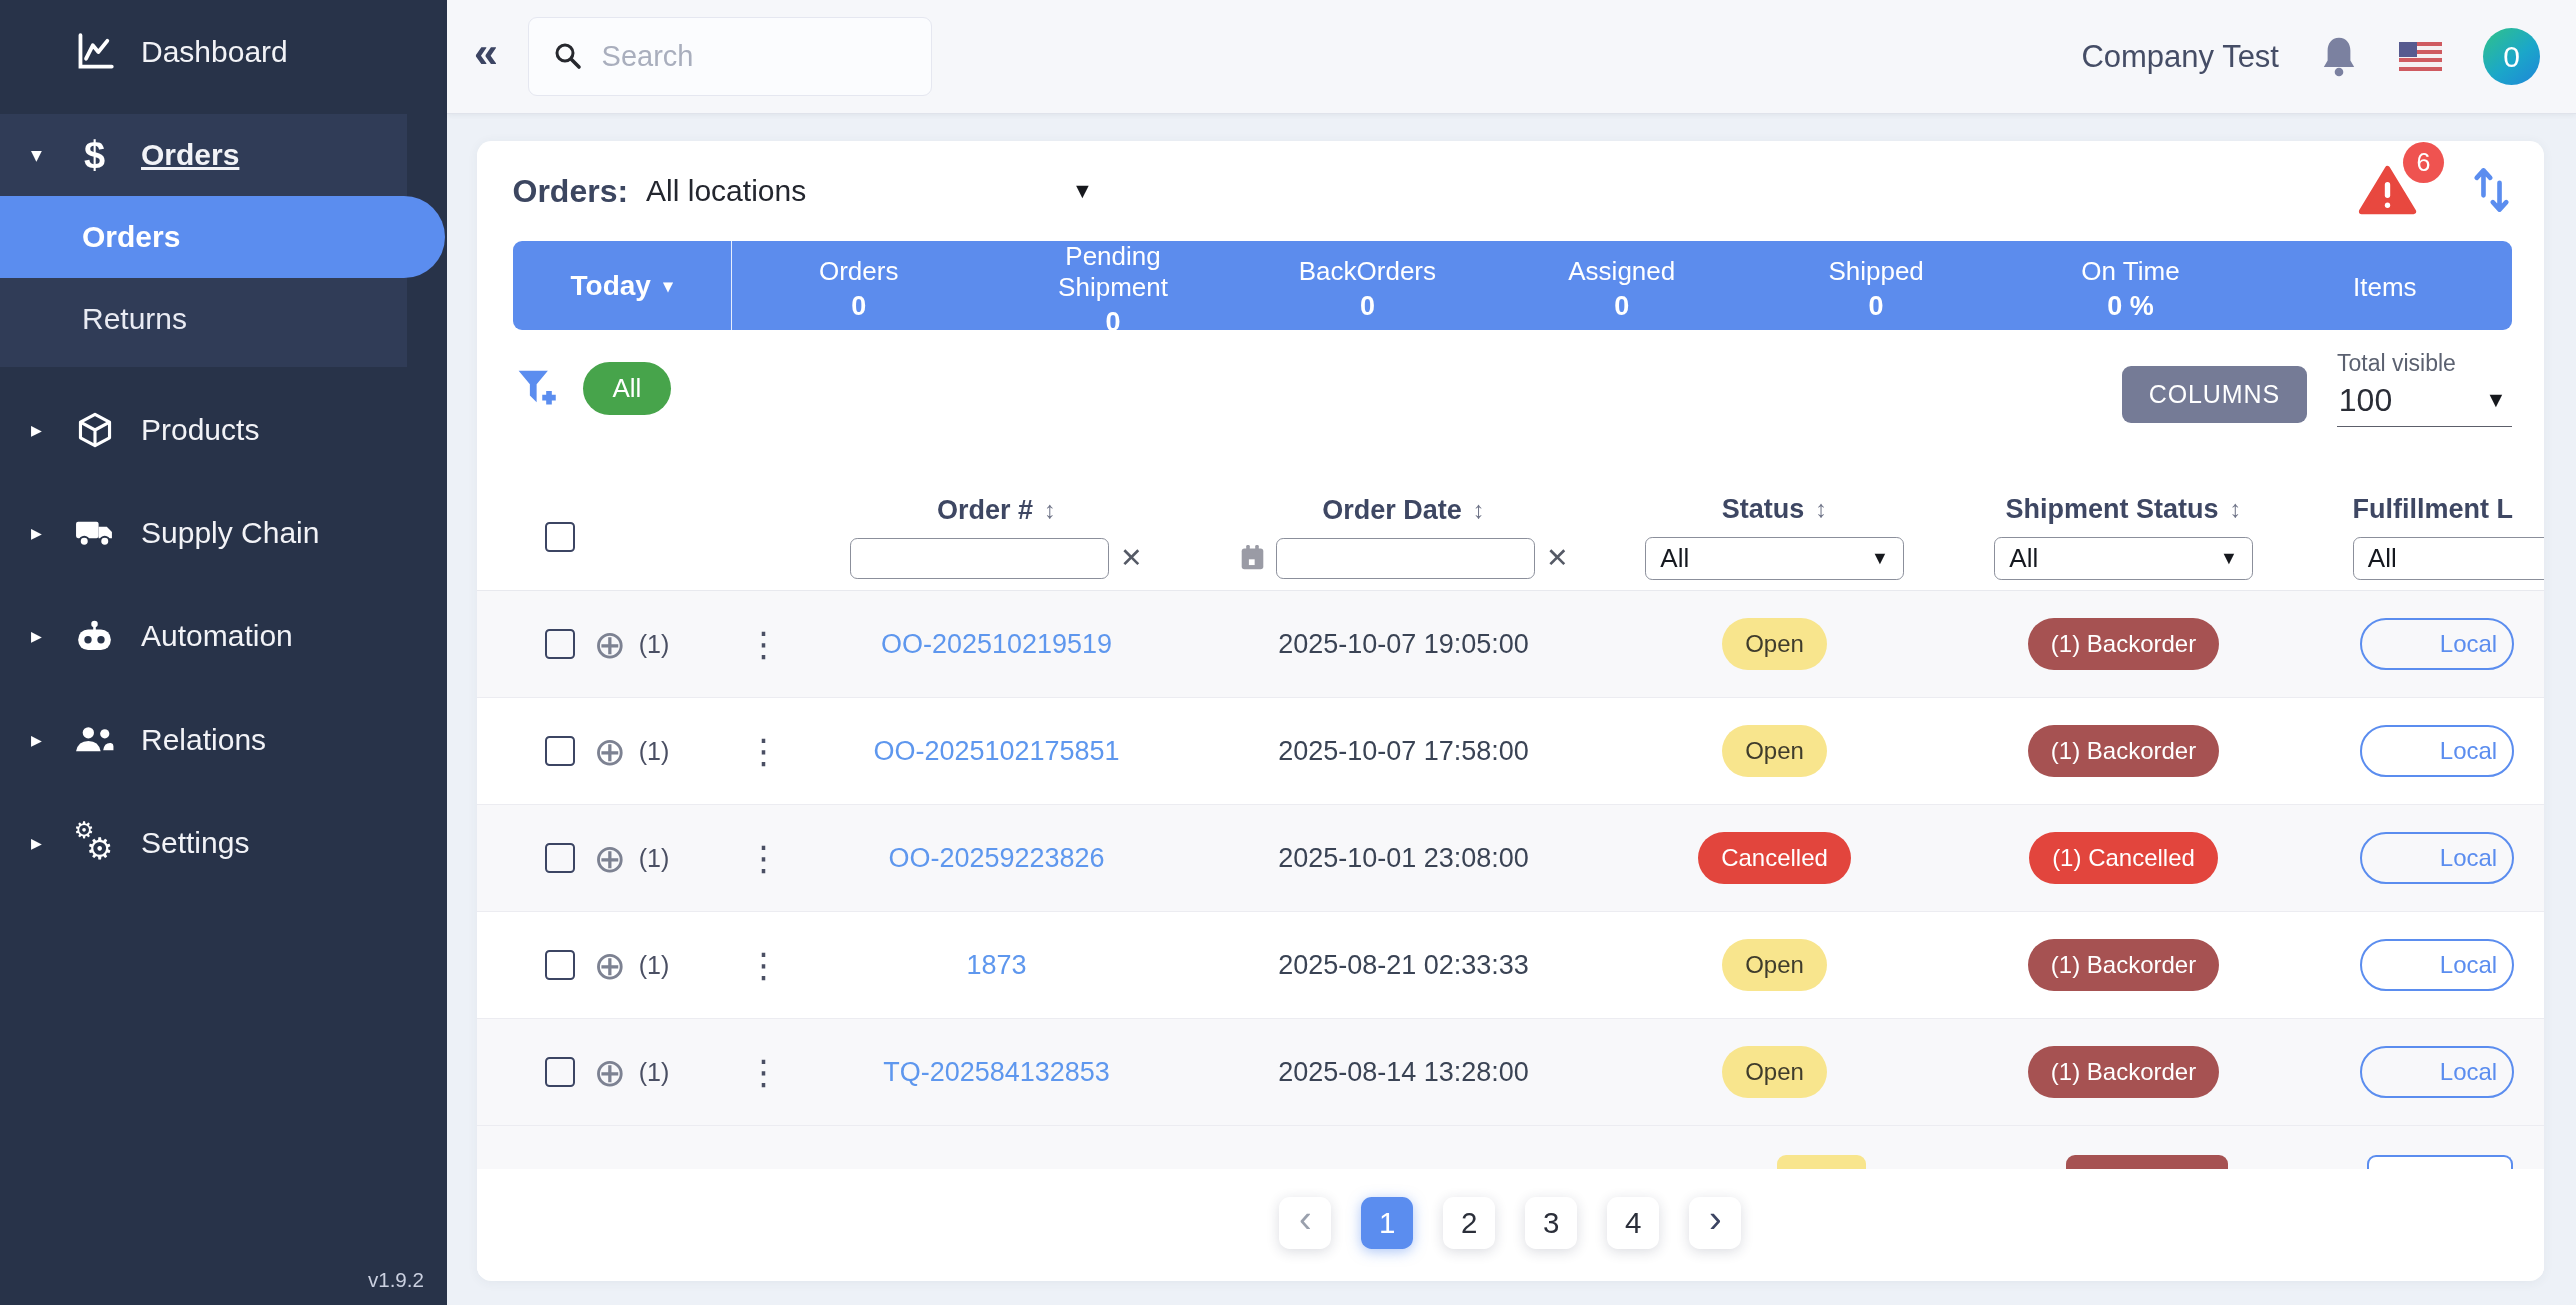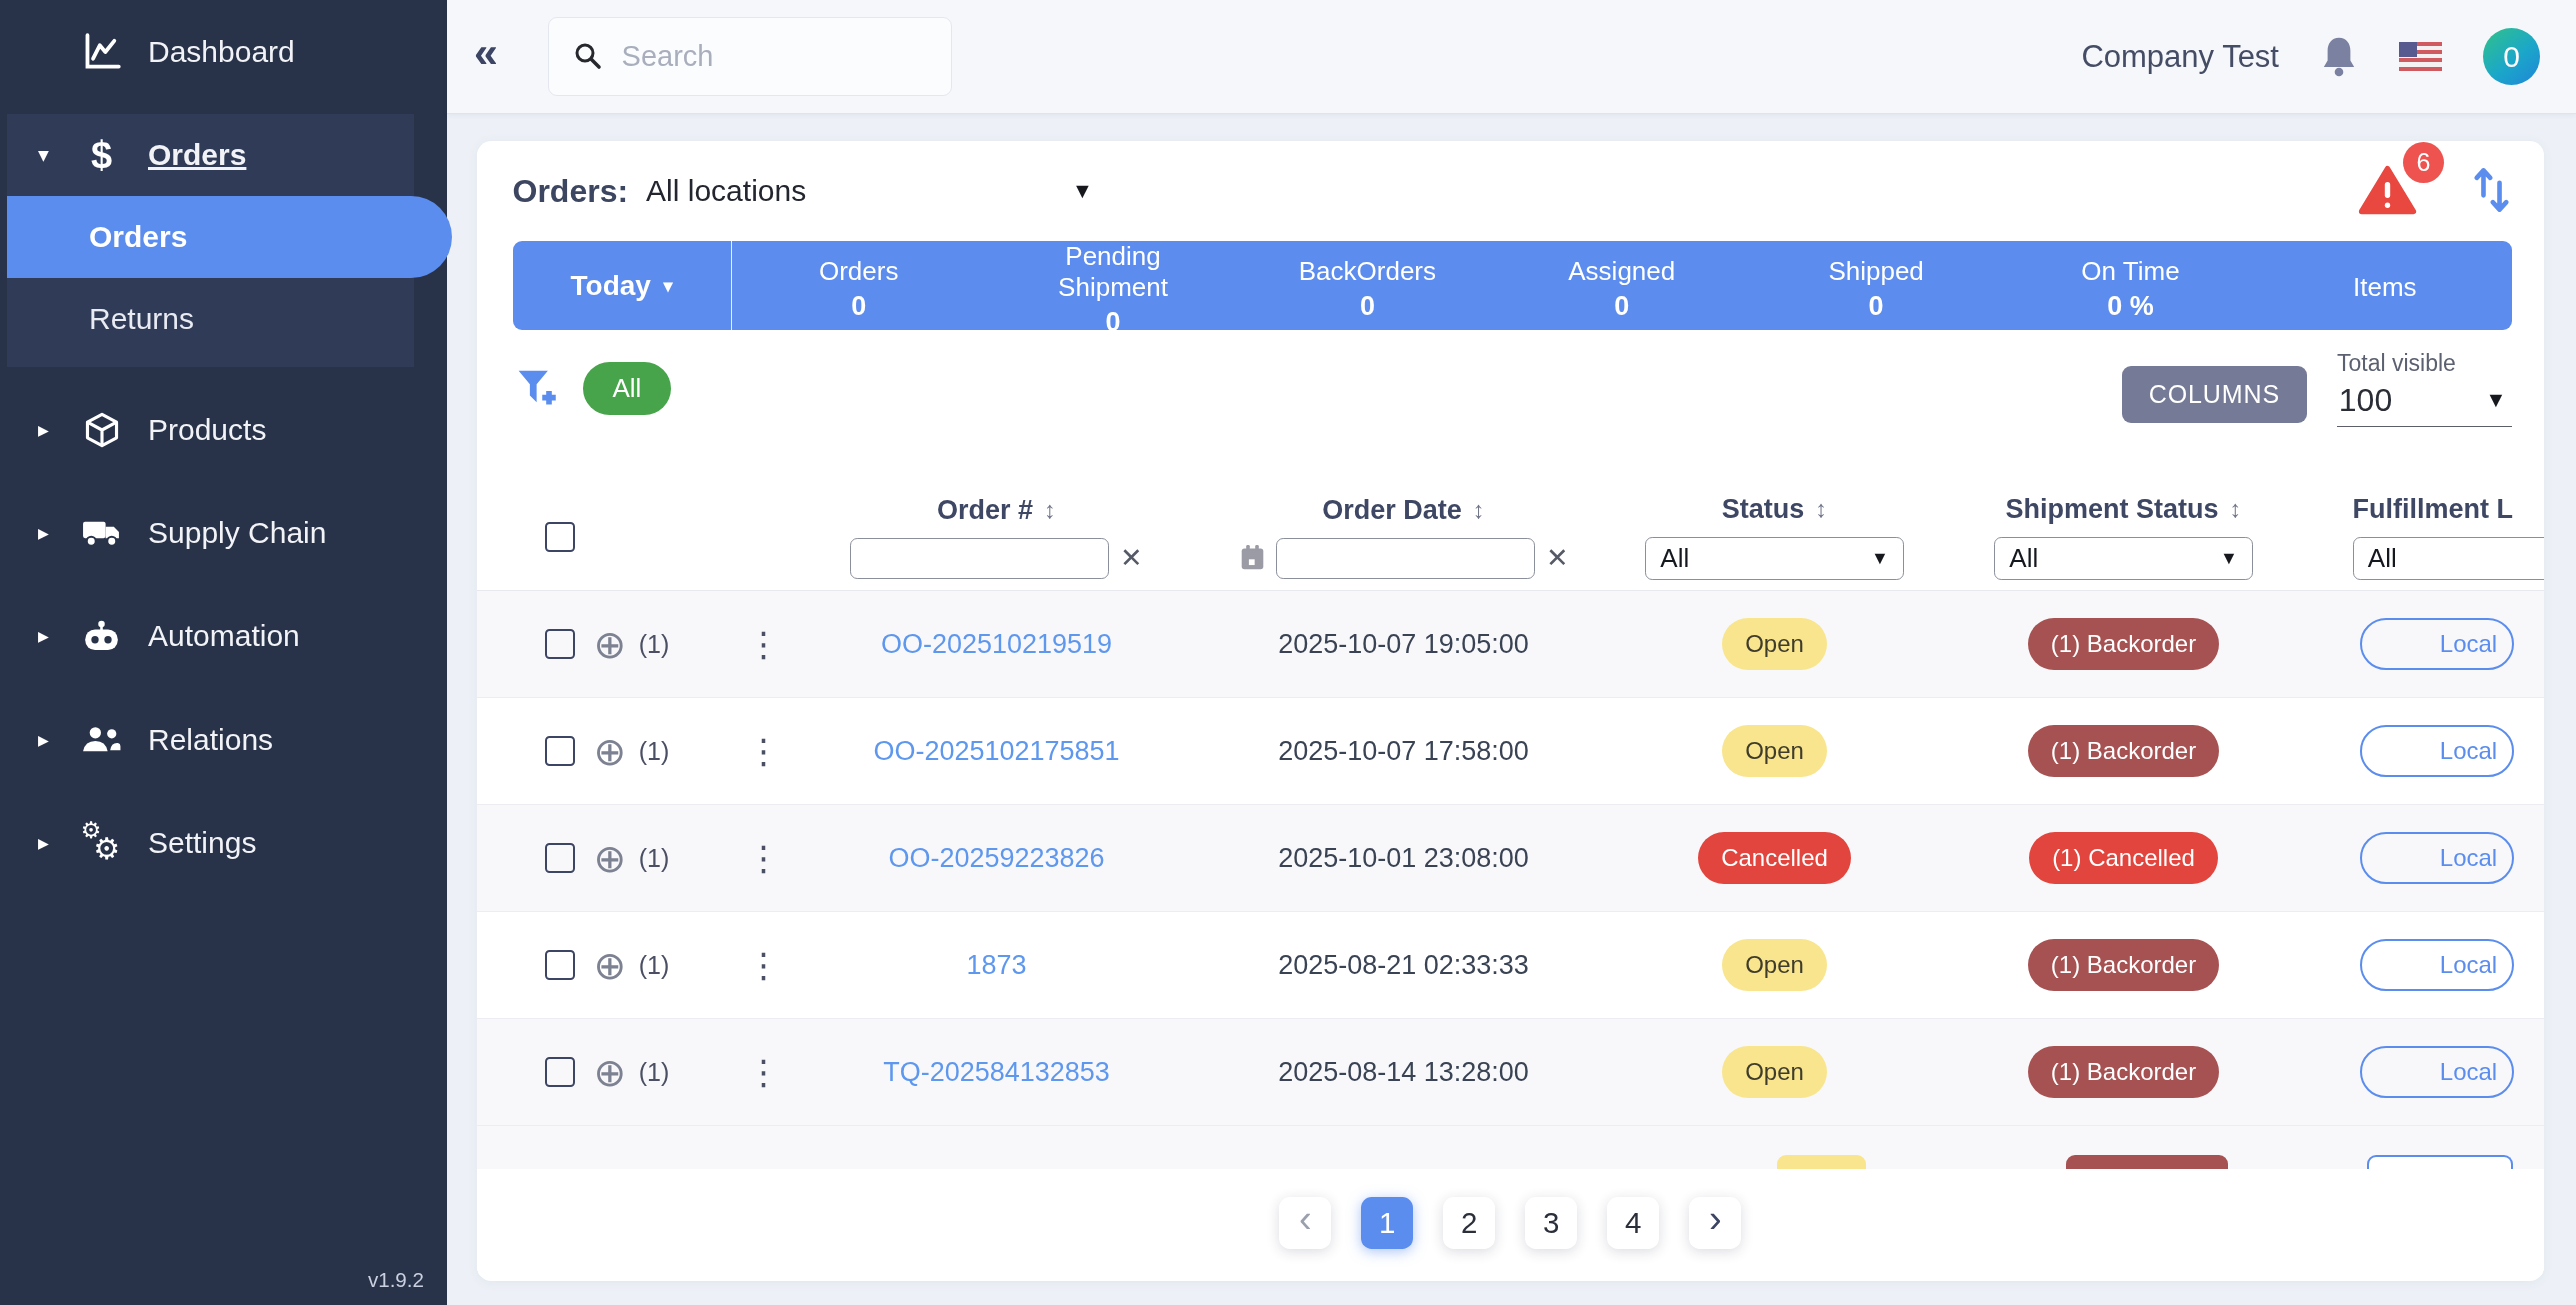--- a/index.html
+++ b/index.html
@@ -15,21 +15,21 @@
   .sidebar {
     width: 447px; flex-shrink: 0; height: 1306px;
     background: #283349; color: #fff; position: relative;
     display: flex; flex-direction: column;
   }
   .logo-wrap { height: 266px; display: flex; flex-direction: column; align-items: center; justify-content: center; gap: 18px; }
   .logo-text { font-size: 42px; letter-spacing: 0.9px; font-weight: 500; }
   .logo-omni { color: #29b1d8; }
   .logo-orders { color: #2fc98f; }
 
-  .nav { display: flex; flex-direction: column; padding-left: 7px; }
+  .nav { display: flex; flex-direction: column; }
   .nav-item { height: 82px; margin: 10.7px 0; display: flex; align-items: center; padding-left: 25px; gap: 21.5px; font-size: 30px; color: #f2f3f7; cursor: pointer; }
   .nav-caret { width: 23px; font-size: 21.5px; color: #ffffff; text-align: center; flex-shrink: 0; }
   .nav-icon { width: 50px; display: flex; justify-content: center; align-items: center; flex-shrink: 0; }
   .dollar-glyph { font-size: 38px; font-weight: 600; color: #fff; }
   .gears-box { position: relative; width: 45px; height: 45px; }
   .gear-a { position: absolute; top: -3.6px; left: 1.8px; font-size: 23px; color: #fff; }
   .gear-b { position: absolute; top: 10.7px; left: 14.3px; font-size: 30px; color: #fff; }
 
   .nav-group { background: #303c57; width: 407px; margin: 10.7px 0; padding-bottom: 7.2px; }
   .nav-group .nav-item { margin: 0; }
@@ -47,21 +47,21 @@
   .topbar {
     height: 114px; background: #f6f7fa; display: flex; align-items: center;
     padding: 0 36px 0 27px; gap: 30px;
     border-bottom: 0.9px solid #e0e3eb; box-shadow: 0 1.8px 5.4px rgba(40,50,70,.07);
     position: relative; z-index: 3;
   }
   .collapse-icon { font-size: 43px; color: #3c4563; font-weight: 700; cursor: pointer; line-height: 1; padding-bottom: 7.2px; }
   .search-box {
     width: 404px; height: 79px; background: #fbfcfe;
     border: 0.9px solid #e5e7f0; border-radius: 9px;
-    display: flex; align-items: center; padding: 0 23px; gap: 19.7px; margin-left: 20px;
+    display: flex; align-items: center; padding: 0 23px; gap: 19.7px;
   }
   .search-box input { border: none; background: transparent; outline: none; font-size: 29px; color: #2b2f3a; width: 100%; font-family: inherit; }
   .search-box input::placeholder { color: #a9aebd; }
   .topbar-right { margin-left: auto; display: flex; align-items: center; gap: 41px; }
   .company-name { font-size: 31px; color: #454d66; }
   .flag { width: 43px; height: 29px; position: relative; cursor: pointer;
     background: repeating-linear-gradient(180deg, #cf5a60 0px, #cf5a60 4.1px, #f5f0f2 4.1px, #f5f0f2 8.2px); }
   .flag::after { content: ""; position: absolute; left: 0; top: 0; width: 18px; height: 15px; background: #565a8f; }
   .avatar { width: 57px; height: 57px; border-radius: 50%; display: flex; align-items: center; justify-content: center;
     background: linear-gradient(140deg, #2fc08d 5%, #1ba7c9 55%, #1f85d8 100%);

